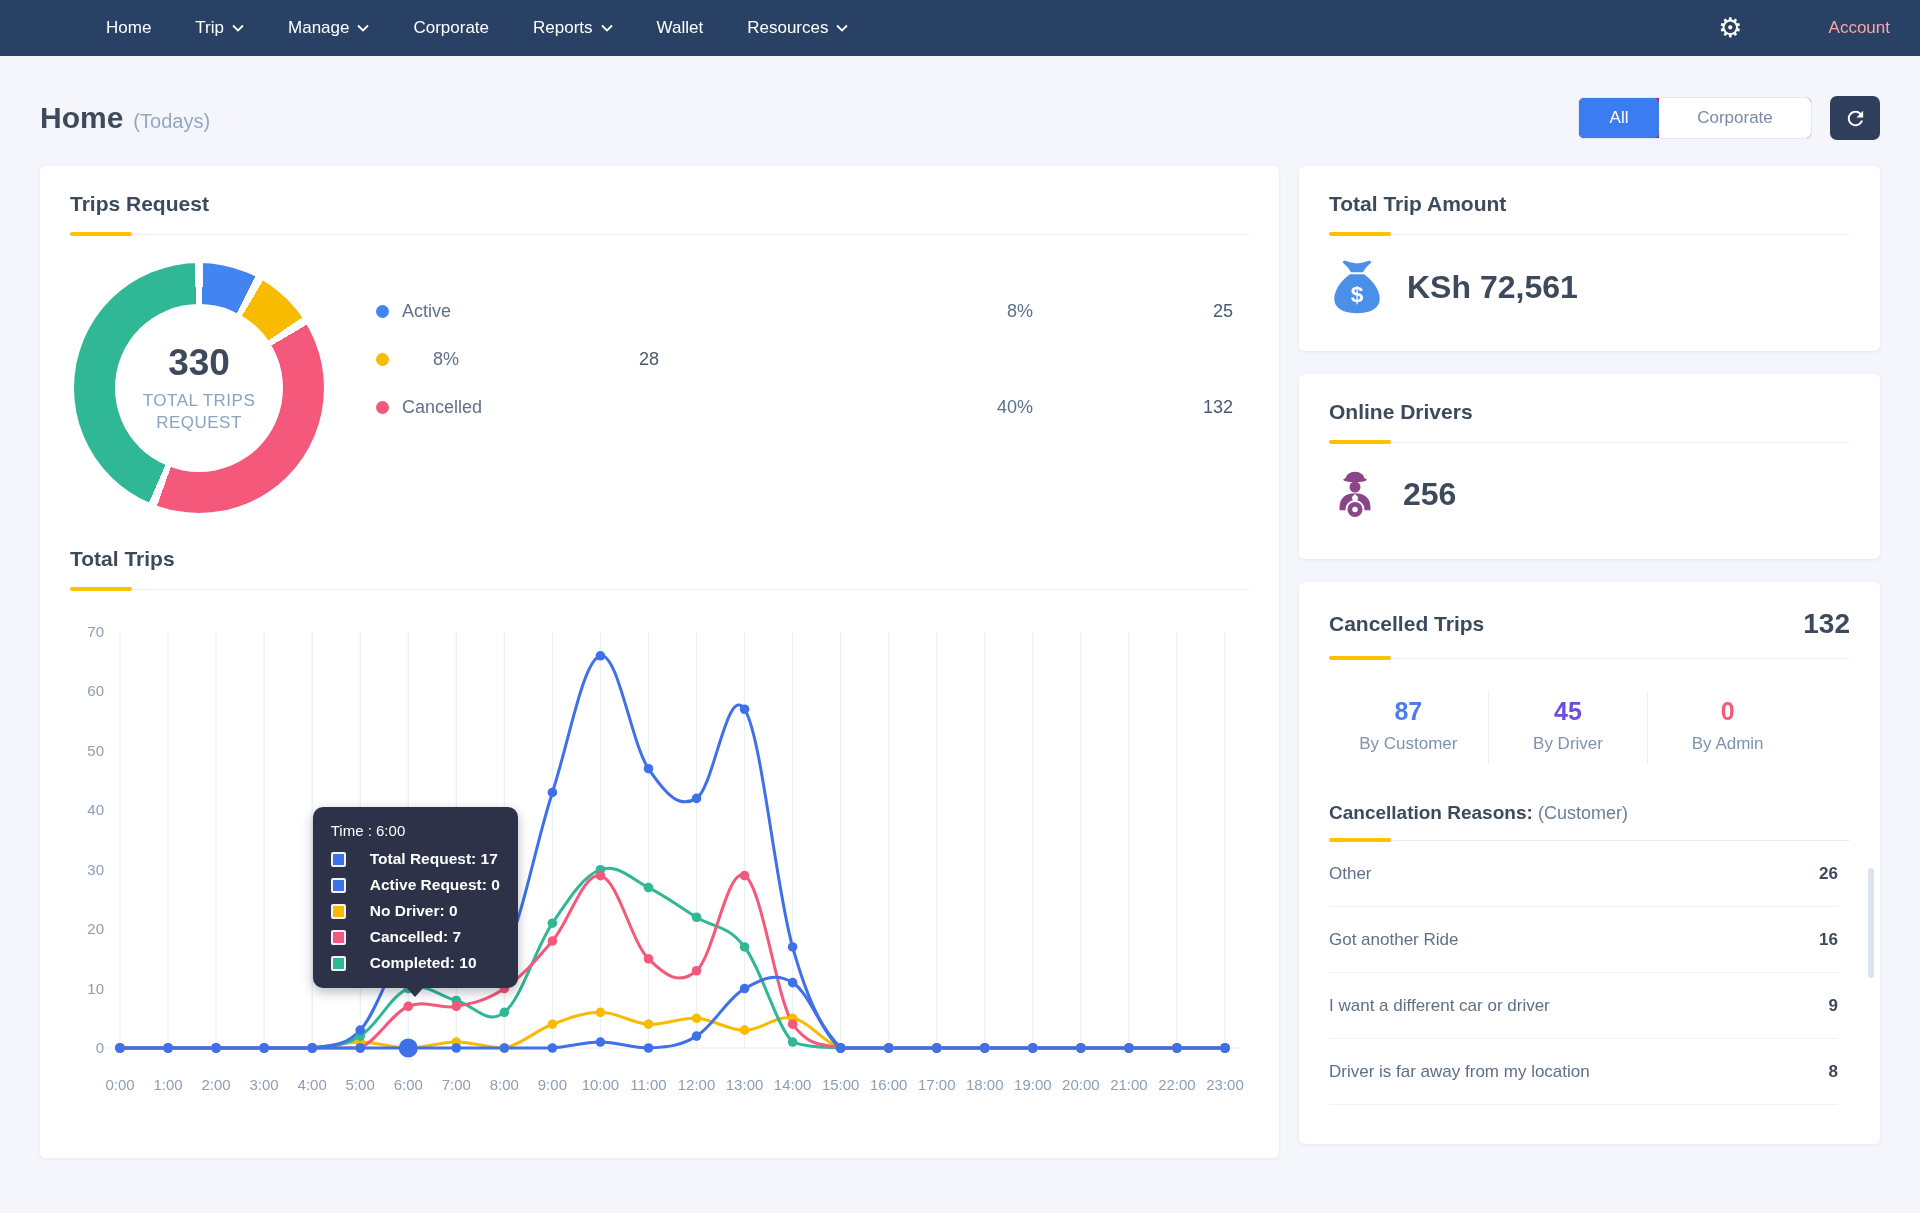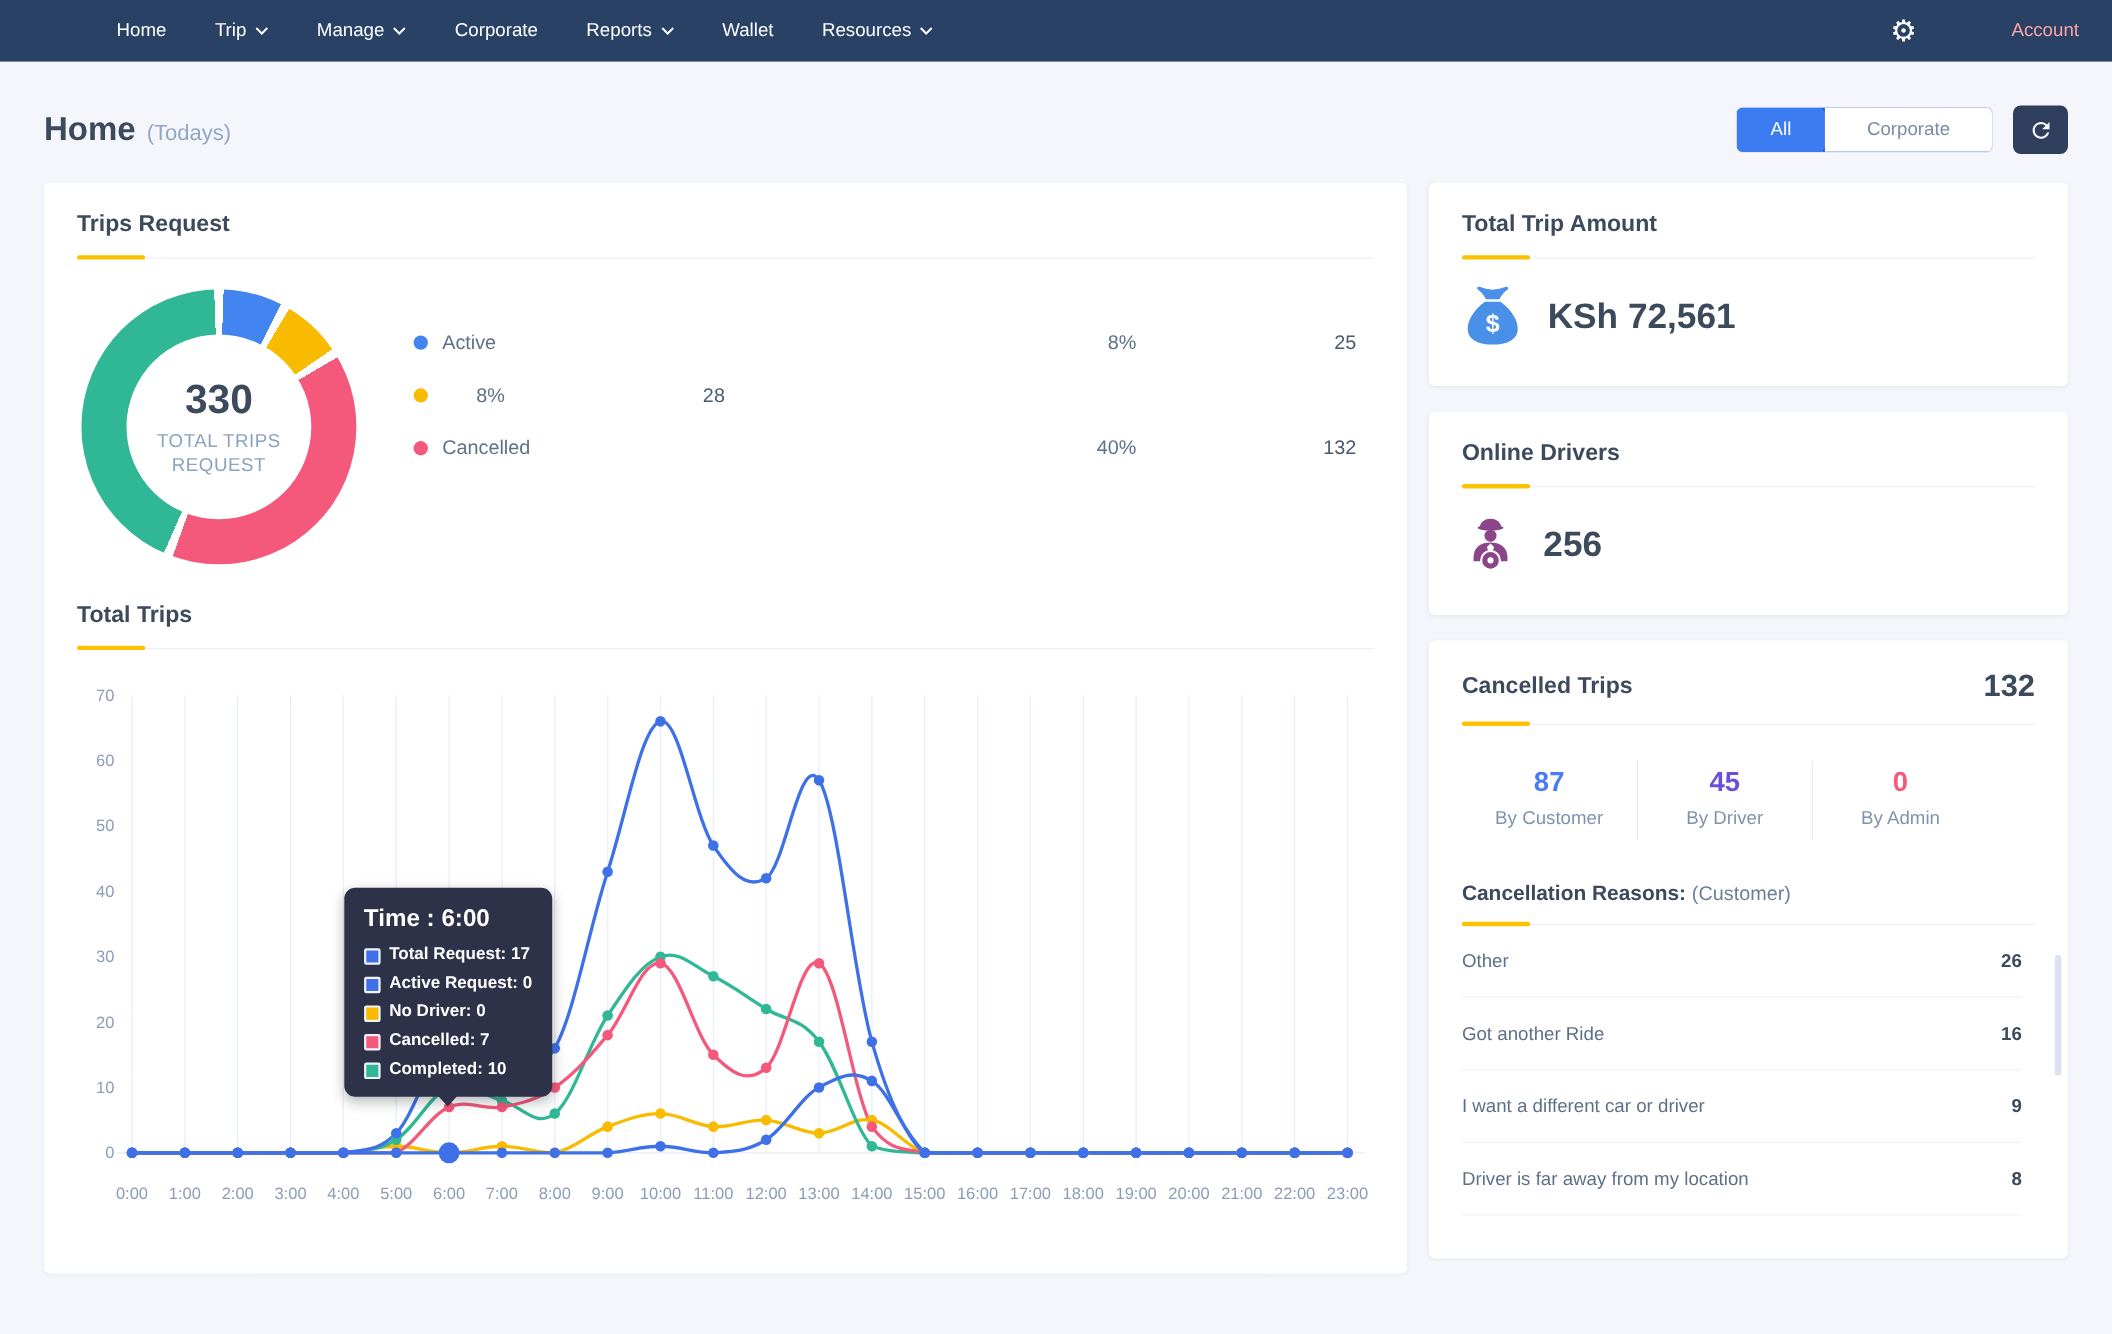--- a/index.html
+++ b/index.html
@@ -13,21 +13,21 @@
   .gear { color:#fff; font-size:27px; line-height:1; cursor:pointer; }
   .account { color:#fca5a5; font-size:17px; font-weight:500; cursor:pointer; }
   .chev { display:inline-block; }
 
   
   .page-header { display:flex; align-items:center; justify-content:space-between; margin:40px 40px 26px; }
   .ph-left { display:flex; align-items:baseline; gap:10px; }
   .ph-title { font-size:30px; font-weight:700; color:#3d4a5c; }
   .ph-sub { font-size:20px; color:#93a6c4; }
   .ph-right { display:flex; align-items:center; gap:18px; }
-  .segmented { display:flex; background:#1d4ed8; border:1px solid #e4e8f0; border-radius:6px; overflow:hidden; }
+  .segmented { display:flex; background:#be185d; border:1px solid #e4e8f0; border-radius:6px; overflow:hidden; }
   .seg-btn { height:40px; display:flex; align-items:center; justify-content:center; font-size:17px; cursor:pointer; }
   .seg-all { width:80px; background:#3b7cf0; color:#fff; border-radius:5px; }
   .seg-corp { width:152px; background:#fff; color:#7b8aa5; }
   .refresh-btn { width:50px; height:44px; background:#2f3e5c; border-radius:7px; display:flex; align-items:center; justify-content:center; cursor:pointer; }
 
   
   .main { display:flex; gap:20px; padding:0 40px; align-items:flex-start; }
   .card { background:#fff; border-radius:6px; box-shadow:0 1px 4px rgba(21,34,50,.06); }
   .left-card { flex:0 0 1239px; padding:26px 30px 20px; height:992px; }
   .right-col { flex:1; display:flex; flex-direction:column; gap:23px; }
@@ -49,22 +49,22 @@
   .legend-dot { width:13px; height:13px; border-radius:50%; flex:0 0 auto; }
   .legend-label { margin-left:13px; font-size:18px; color:#5e7188; flex:1; }
   .legend-pct { width:70px; text-align:right; font-size:18px; color:#5e7188; }
   .legend-gap { width:140px; }
   .legend-count { width:60px; text-align:right; font-size:18px; color:#4a5a70; font-weight:500; }
 
   
   .line-chart { position:relative; margin-top:26px; }
   .chart-tooltip { position:absolute; background:#2d3248; border-radius:10px; padding:15px 18px 16px; color:#fff; width:max-content; box-shadow:0 4px 12px rgba(20,25,40,.3); }
   .chart-tooltip::after { content:""; position:absolute; left:50%; bottom:-9px; margin-left:-9px; border-left:9px solid transparent; border-right:9px solid transparent; border-top:10px solid #2d3248; }
-  .tt-title { font-size:22px; font-weight:700; margin-bottom:11px; }
-  .tt-row { display:flex; align-items:flex-end; gap:8px; font-size:15.5px; font-weight:600; margin-top:8px; }
+  .tt-title { font-size:15px; font-weight:400; margin-bottom:11px; }
+  .tt-row { display:flex; align-items:center; gap:24px; font-size:15.5px; font-weight:600; margin-top:8px; }
   .tt-swatch { width:15px; height:15px; border:2px solid #f2f4fa; border-radius:2px; flex:0 0 auto; }
 
   
   .stat-card { padding:26px 30px; height:185px; }
   .stat-row { display:flex; align-items:center; gap:22px; margin-top:22px; }
   .stat-value { font-size:32px; font-weight:700; color:#3d4a5c; }
 
   .ct-card { padding:26px 30px 0; height:562px; overflow:hidden; position:relative; }
   .ct-head { display:flex; align-items:center; justify-content:space-between; }
   .ct-total { font-size:28px; font-weight:700; color:#3d4a5c; }

